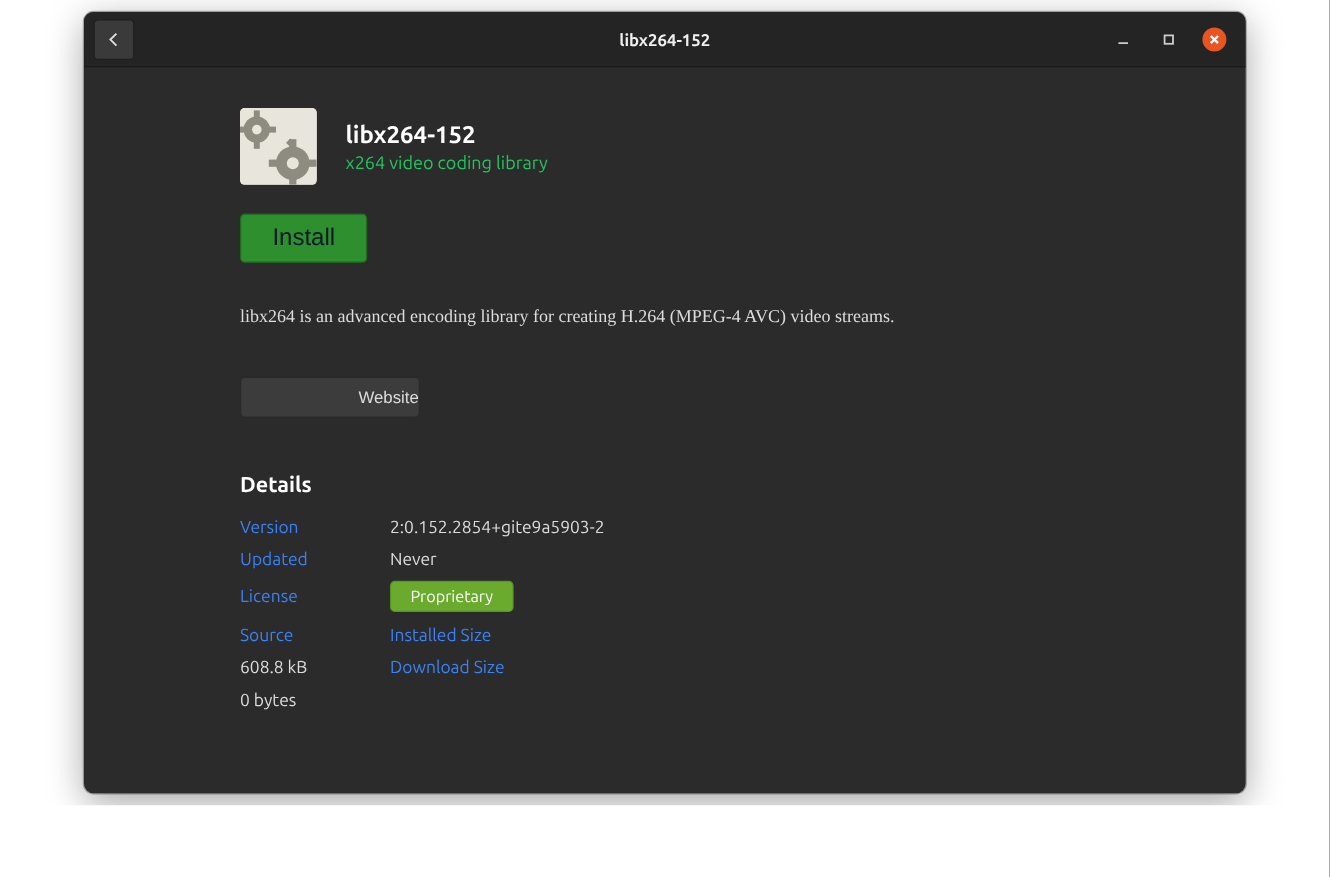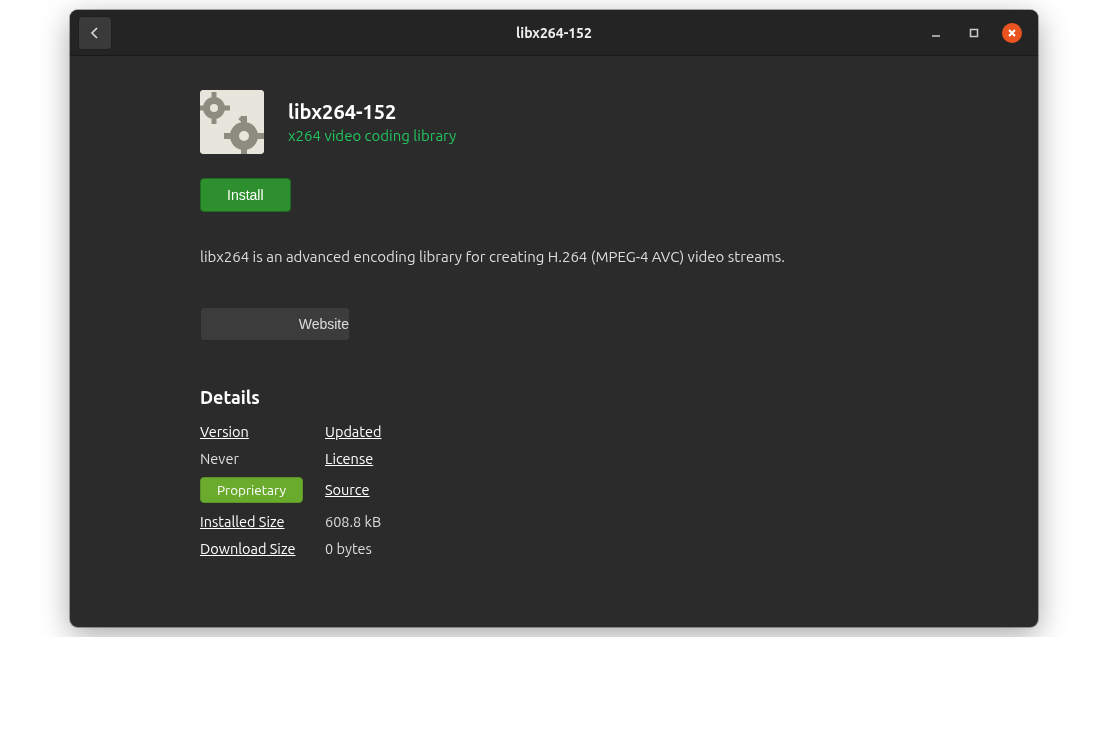--- a/index.html
+++ b/index.html
@@ -88,33 +88,34 @@
       font-weight: 700;
       margin-bottom: 4px;
     }
     .app-subtitle {
       color: #22c55e;
       font-size: 15px;
     }
     .install-btn {
       margin-top: 24px;
       background: #2d8f2d;
-      color: #ffffff;
+      color: #0f172a;
       border: 1px solid #1f6b1f;
       padding: 8px 26px;
       border-radius: 4px;
-      font-size: 14px;
+      font-size: 20px;
       cursor: pointer;
       font-weight: 500;
     }
     .description {
       margin-top: 34px;
       color: #ddd;
       font-size: 15px;
       line-height: 1.5;
+      font-family: Liberation Serif, serif;
     }
     .description p { margin-bottom: 16px; }
     .website-btn {
       margin-top: 22px;
       width: 150px;
       padding: 8px 0;
       background: #3c3c3c;
       border: 1px solid #2a2a2a;
       border-radius: 4px;
       color: #ddd;
@@ -129,21 +130,21 @@
       font-size: 18px;
       margin-bottom: 16px;
     }
     .details-grid {
       display: grid;
       grid-template-columns: 125px 1fr;
       row-gap: 10px;
       align-items: center;
       font-size: 14.5px;
     }
-    .details-label { color: #ffffff; text-decoration: underline; }
+    .details-label { color: #3b82f6; }
     .details-value { color: #ddd; }
     .license-pill {
       display: inline-block;
       background: #6aab2e;
       color: #fff;
       padding: 4px 16px;
       border-radius: 4px;
       font-size: 13.5px;
       border: 1px solid #5a9426;
     }
@@ -214,20 +215,21 @@
     <div class="description">
       <p>libx264 is an advanced encoding library for creating H.264 (MPEG-4 AVC) video streams.</p>
     </div>
 
     <button class="website-btn">Website</button>
 
     <div class="details-heading">Details</div>
 
     <div class="details-grid">
       <div class="details-label">Version</div>
+      <div class="details-value">2:0.152.2854+gite9a5903-2</div>
 
       <div class="details-label">Updated</div>
       <div class="details-value">Never</div>
 
       <div class="details-label">License</div>
       <div class="details-value">
         <span class="license-pill">Proprietary</span>
       </div>
 
       <div class="details-label">Source</div>

